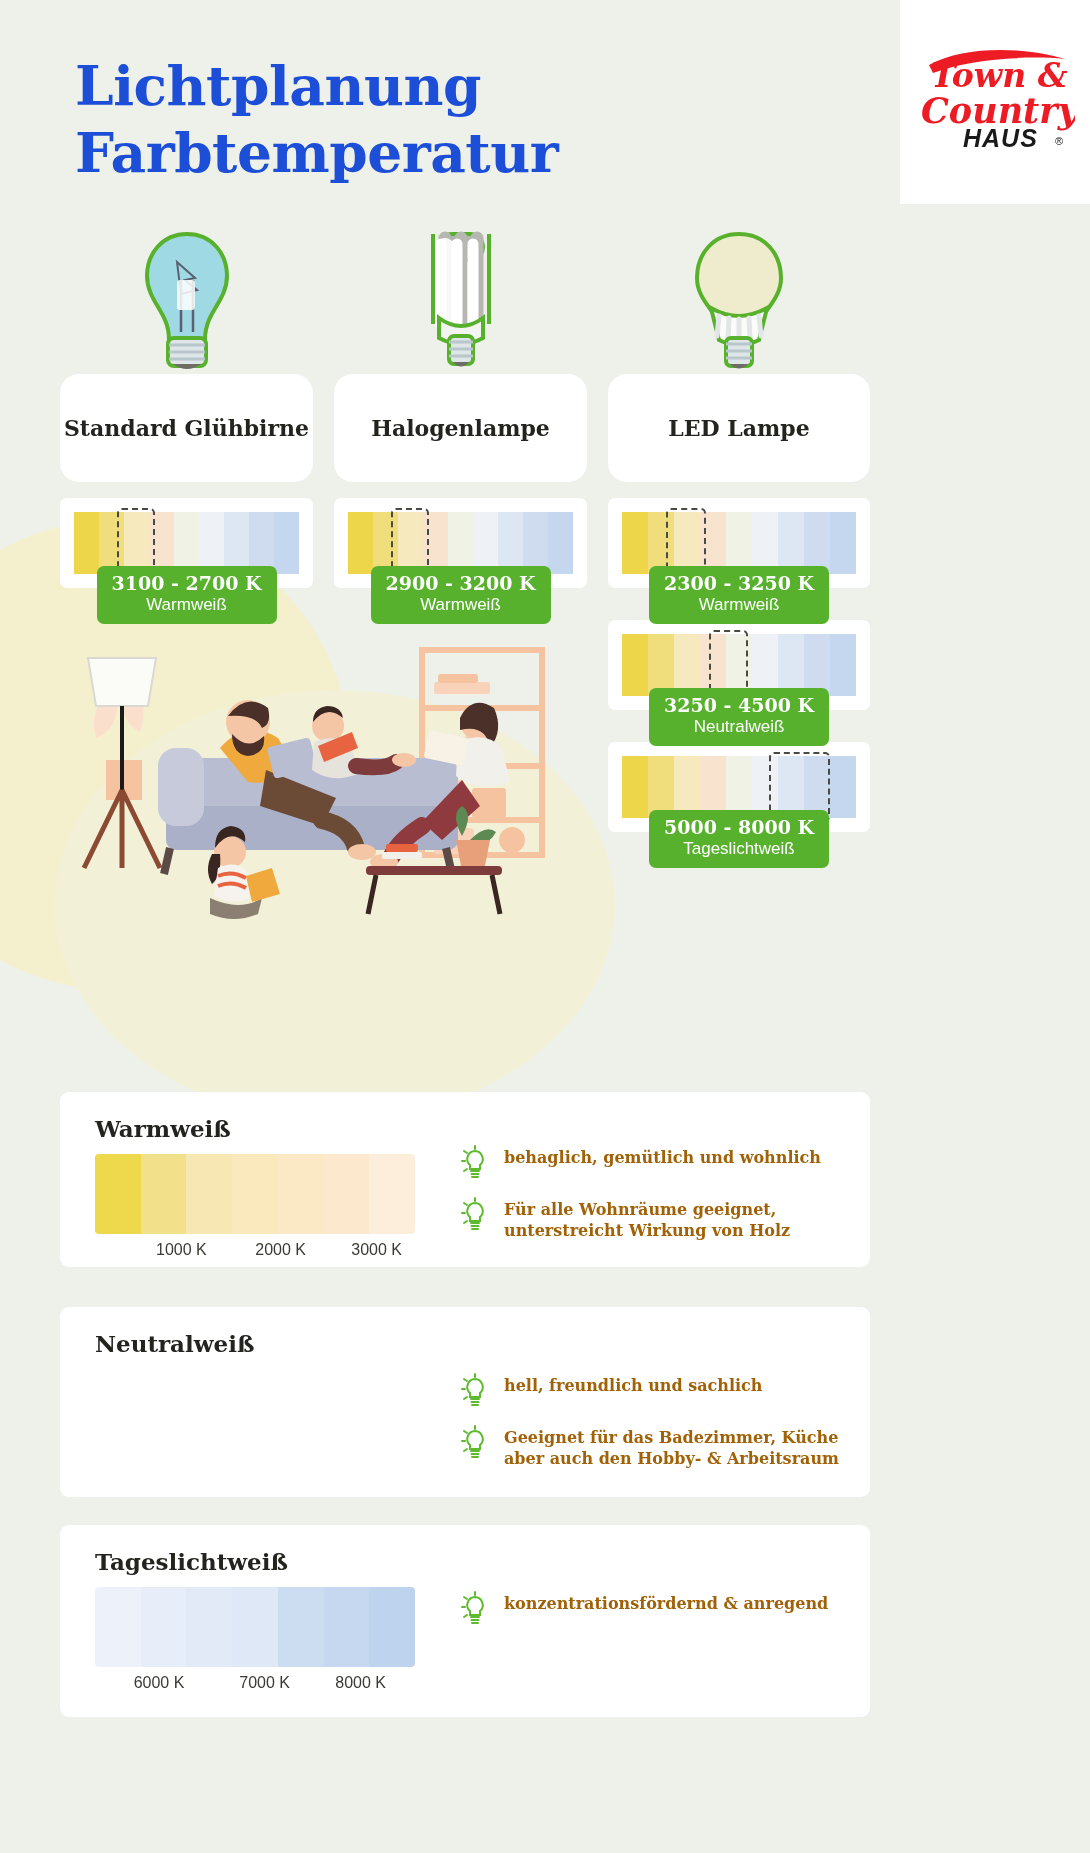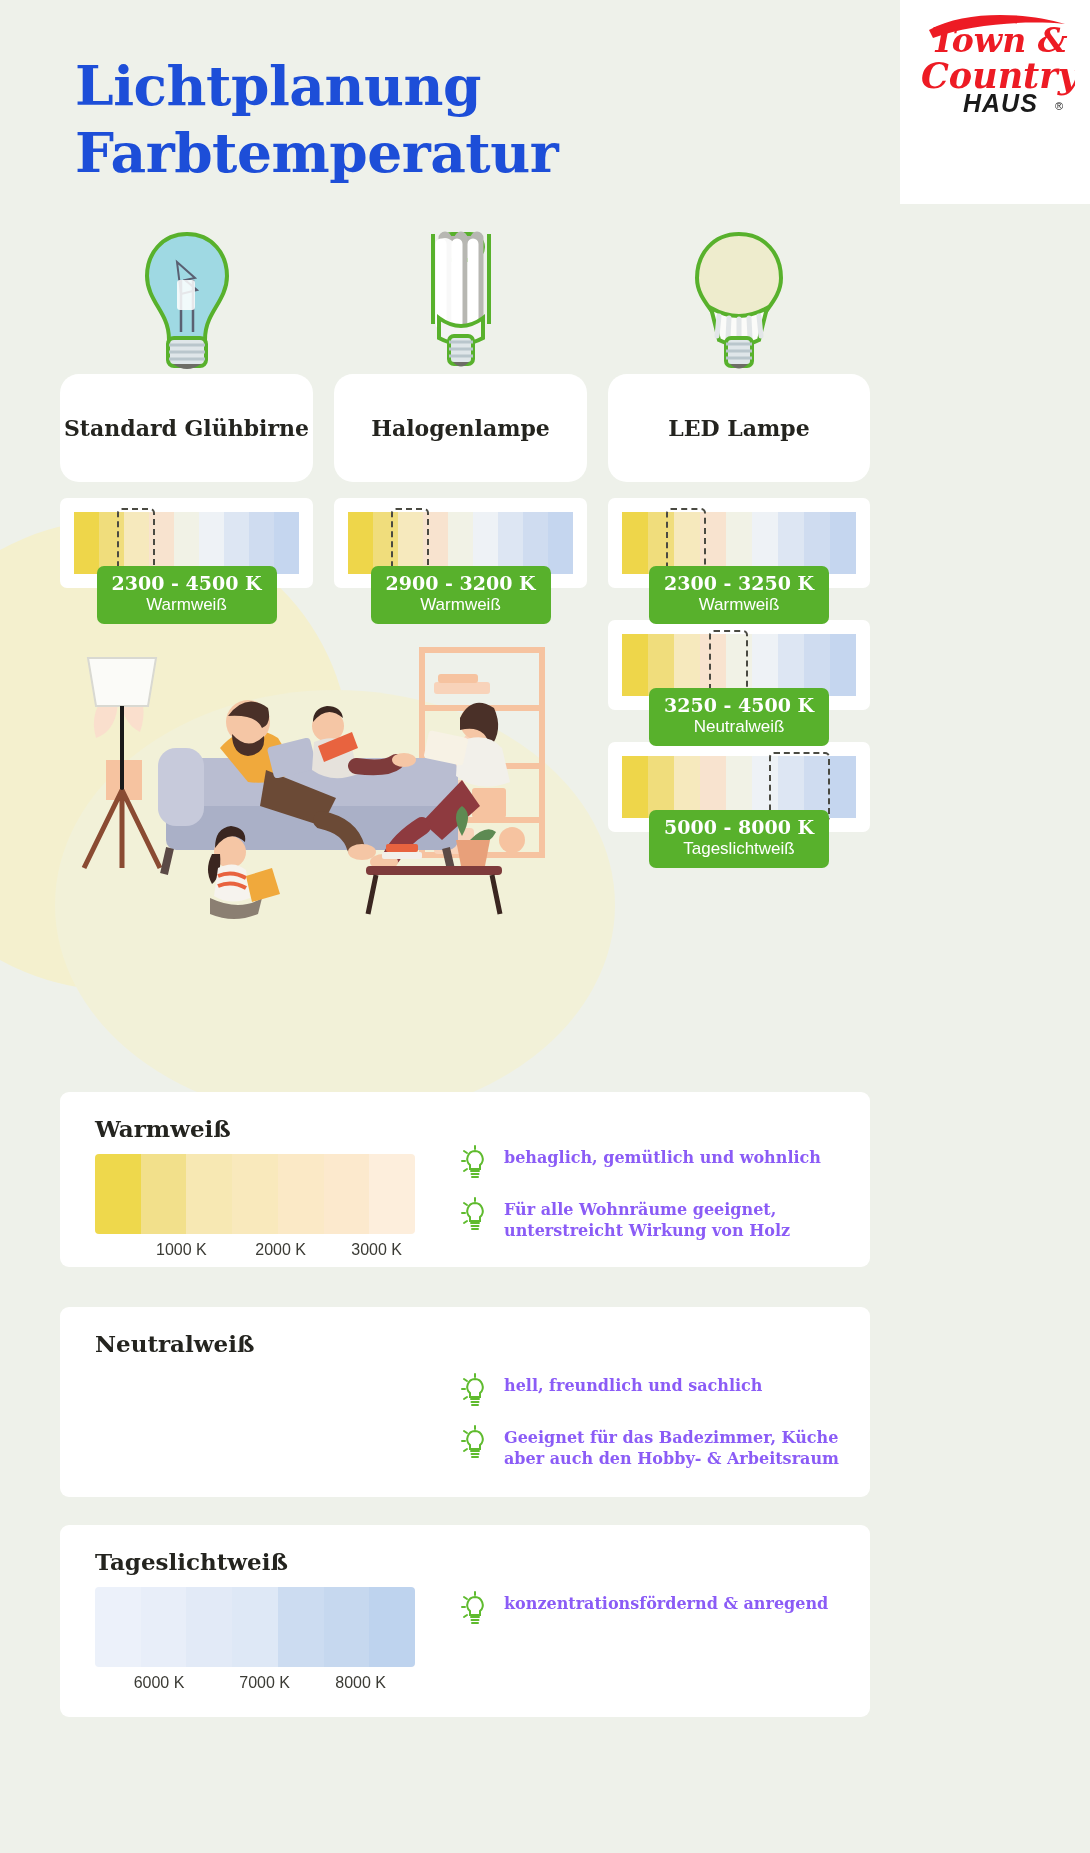--- a/index.html
+++ b/index.html
@@ -32,21 +32,21 @@
     border-radius: 50%;
   }
 
   
   .logo-box {
     position: absolute;
     right: 0; top: 0;
     width: 190px; height: 204px;
     background: #ffffff;
     display: flex;
-    align-items: flex-start;
+    align-items: center;
     justify-content: center;
     padding-bottom: 14px;
   }
   .logo-inner { width: 160px; height: 120px; position: relative; }
 
   
   .title {
     position: absolute;
     left: 75px; top: 52px;
     font-family: "DejaVu Serif", serif;
@@ -203,21 +203,21 @@
   .bullet .ic {
     flex: 0 0 34px;
     margin-right: 10px;
     margin-top: -2px;
   }
   .bullet .tx {
     font-family: "DejaVu Serif", serif;
     font-weight: bold;
     font-size: 16px;
     line-height: 1.33;
-    color: #8b5cf6;
+    color: #a16207;
   }
 </style>
 </head>
 <body>
 
 <div class="blob blob-a"></div>
 <div class="blob blob-b"></div>
 
 <div class="logo-box">
   <div class="logo-inner">
@@ -260,21 +260,21 @@
           <i style="background:#f6e9bd"></i>
         <i style="background:#f8e3cf"></i>
           <i style="background:#f1f2e6"></i>
           <i style="background:#eef2f6"></i>
         <i style="background:#dde6f3"></i>
           <i style="background:#cfdcf0"></i>
           <i style="background:#c5d6ef"></i>
         <div class="sel-box" style="left:19%;width:17%"></div>
       </div>
       <div class="badge">
-        <span class="k">2300 - 4500 K</span>
+        <span class="k">3100 - 2700 K</span>
         <span class="nm">Warmweiß</span>
       </div>
     </div>
   </div>
 
   <div class="lamp-col c1">
     <div class="bulb-art">
       <svg width="100" height="152" viewBox="0 0 100 152">
         <rect x="28" y="6" width="44" height="26" rx="13" fill="#b3b3ae" stroke="#58b12c" stroke-width="4"></rect>
         <path d="M34 10 L34 96 M50 10 L50 96 M66 10 L66 96" stroke="#b7b7b2" stroke-width="13" stroke-linecap="round"></path>

